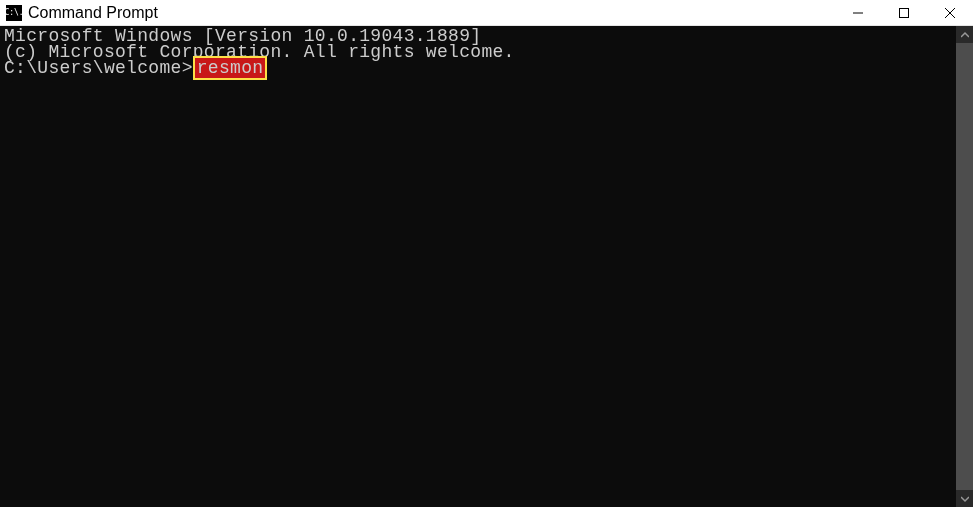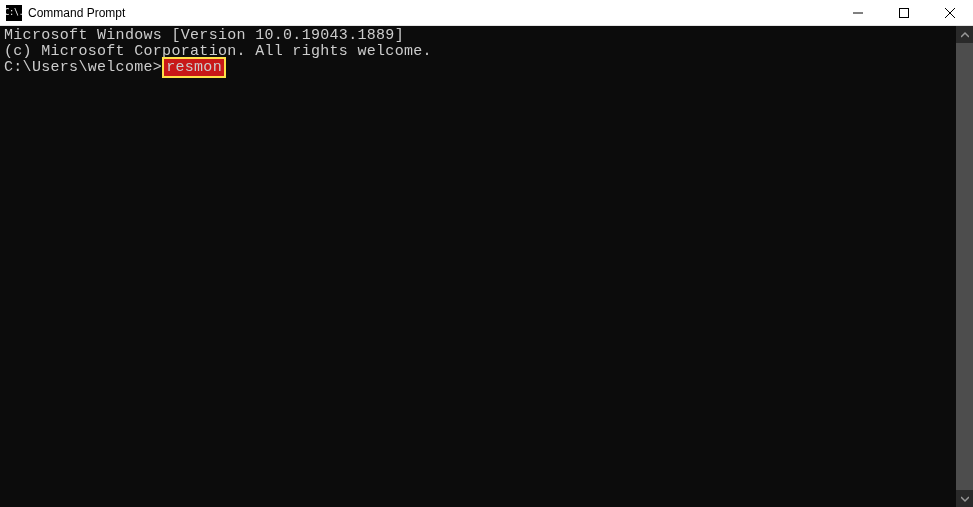--- a/index.html
+++ b/index.html
@@ -45,21 +45,21 @@
       align-items: center;
       justify-content: center;
     }
     .app-icon-inner {
       color: #fff;
       font-size: 8px;
       font-family: Consolas, monospace;
       line-height: 1;
     }
     .title-text {
-      font-size: 12px;
+      font-size: 16px;
       color: #000;
     }
     .titlebar-right {
       display: flex;
       height: 100%;
     }
     .win-btn {
       width: 46px;
       height: 100%;
       display: flex;
@@ -74,21 +74,21 @@
     .terminal-area {
       flex: 1;
       display: flex;
       background: #0c0c0c;
     }
     .terminal {
       flex: 1;
       background: #0c0c0c;
       color: #cccccc;
       font-family: Consolas, "Courier New", monospace;
-      font-size: 15px;
+      font-size: 18px;
       line-height: 16px;
       padding: 2px 4px;
       white-space: pre;
       letter-spacing: 0.3px;
     }
     .scrollbar {
       width: 17px;
       background: #171717;
       display: flex;
       flex-direction: column;

